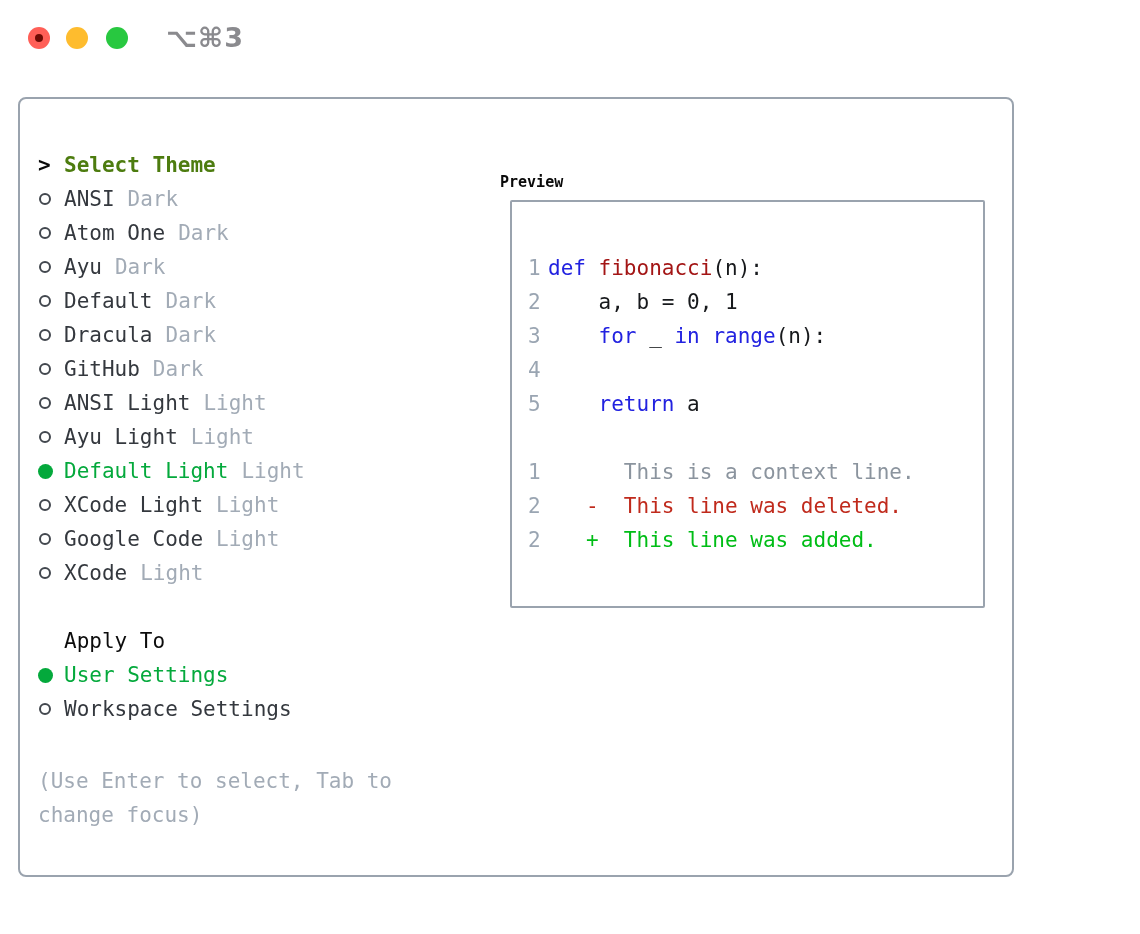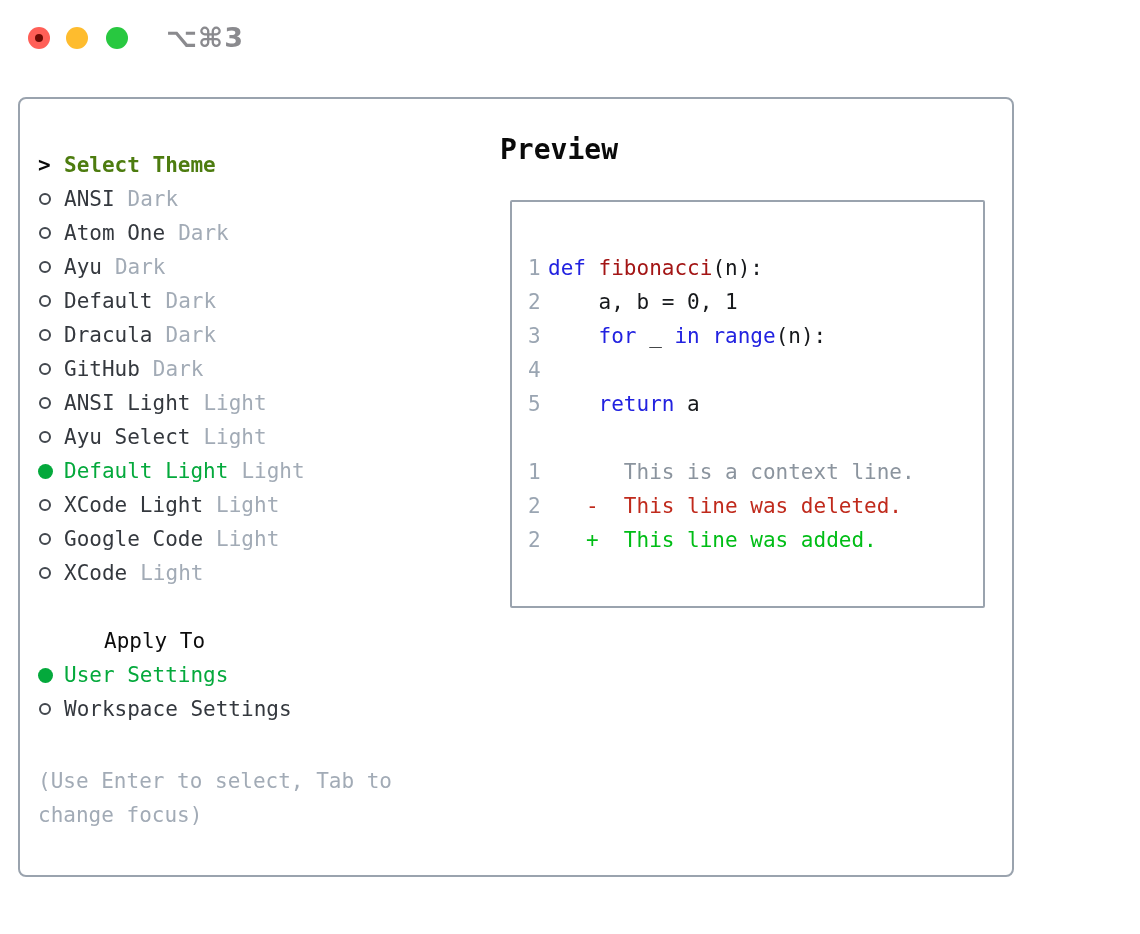--- a/index.html
+++ b/index.html
@@ -37,33 +37,33 @@
   .icon-slot { width:26px; flex:0 0 26px; display:flex; align-items:center; }
   .radio {
     width:12px; height:12px; border:2px solid #42474e; border-radius:50%;
     margin-left:1px;
   }
   .radio-sel {
     width:15px; height:15px; border-radius:50%; background:var(--ui-green);
   }
   .prompt { font-weight:bold; color:#0a0a0a; }
   .hdr { font-weight:bold; color:#4d7c0f; }
-  .hdr-plain { color:#0c0c0c;margin-left:40px; }
+  .hdr-plain { color:#0c0c0c; }
   .item-name { color:var(--item-text); }
   .item-name.sel { color:var(--ui-green); }
   .item-tag { color:var(--dim); margin-left:13px; }
   .spacer { height:34px; }
   .help {
     margin-top:4px; width:404px; line-height:34px; color:var(--dim);
     font-size:21px;
   }
   
   .preview-hdr {
-    position:absolute; left:500px; top:133px; height:34px; line-height:34px;
-    font-size:28px; font-weight:bold; color:#0a0a0a;
+    position:absolute; left:500px; top:165px; height:34px; line-height:34px;
+    font-size:15px; font-weight:bold; color:#0a0a0a;
   }
   .preview-box {
     position:absolute; left:510px; top:200px; width:475px; height:408px;
     border:2px solid var(--frame-border); border-radius:2px; background:#fff;
     padding:49px 0 0 16px; font-size:21px;
   }
   .code-line { display:flex; height:34px; line-height:34px; white-space:pre; }
   .ln { display:inline-block; width:20px; color:var(--line-num); flex:0 0 20px; }
   .seg-keyword  { color:var(--kw-blue); }
   .seg-function { color:var(--fn-red); }
@@ -93,21 +93,21 @@
     </div>
 
     <div id="theme-list">
         <div class="row"><span class="icon-slot"><span class="radio"></span></span><span class="item-name">ANSI</span><span class="item-tag">Dark</span></div>
         <div class="row"><span class="icon-slot"><span class="radio"></span></span><span class="item-name">Atom One</span><span class="item-tag">Dark</span></div>
         <div class="row"><span class="icon-slot"><span class="radio"></span></span><span class="item-name">Ayu</span><span class="item-tag">Dark</span></div>
         <div class="row"><span class="icon-slot"><span class="radio"></span></span><span class="item-name">Default</span><span class="item-tag">Dark</span></div>
         <div class="row"><span class="icon-slot"><span class="radio"></span></span><span class="item-name">Dracula</span><span class="item-tag">Dark</span></div>
         <div class="row"><span class="icon-slot"><span class="radio"></span></span><span class="item-name">GitHub</span><span class="item-tag">Dark</span></div>
         <div class="row"><span class="icon-slot"><span class="radio"></span></span><span class="item-name">ANSI Light</span><span class="item-tag">Light</span></div>
-        <div class="row"><span class="icon-slot"><span class="radio"></span></span><span class="item-name">Ayu Select</span><span class="item-tag">Light</span></div>
+        <div class="row"><span class="icon-slot"><span class="radio"></span></span><span class="item-name">Ayu Light</span><span class="item-tag">Light</span></div>
         <div class="row"><span class="icon-slot"><span class="radio-sel"></span></span><span class="item-name sel">Default Light</span><span class="item-tag">Light</span></div>
         <div class="row"><span class="icon-slot"><span class="radio"></span></span><span class="item-name">XCode Light</span><span class="item-tag">Light</span></div>
         <div class="row"><span class="icon-slot"><span class="radio"></span></span><span class="item-name">Google Code</span><span class="item-tag">Light</span></div>
         <div class="row"><span class="icon-slot"><span class="radio"></span></span><span class="item-name">XCode</span><span class="item-tag">Light</span></div>
       </div>
 
     <div class="spacer"></div>
 
     <div class="row">
       <span class="icon-slot"></span>

